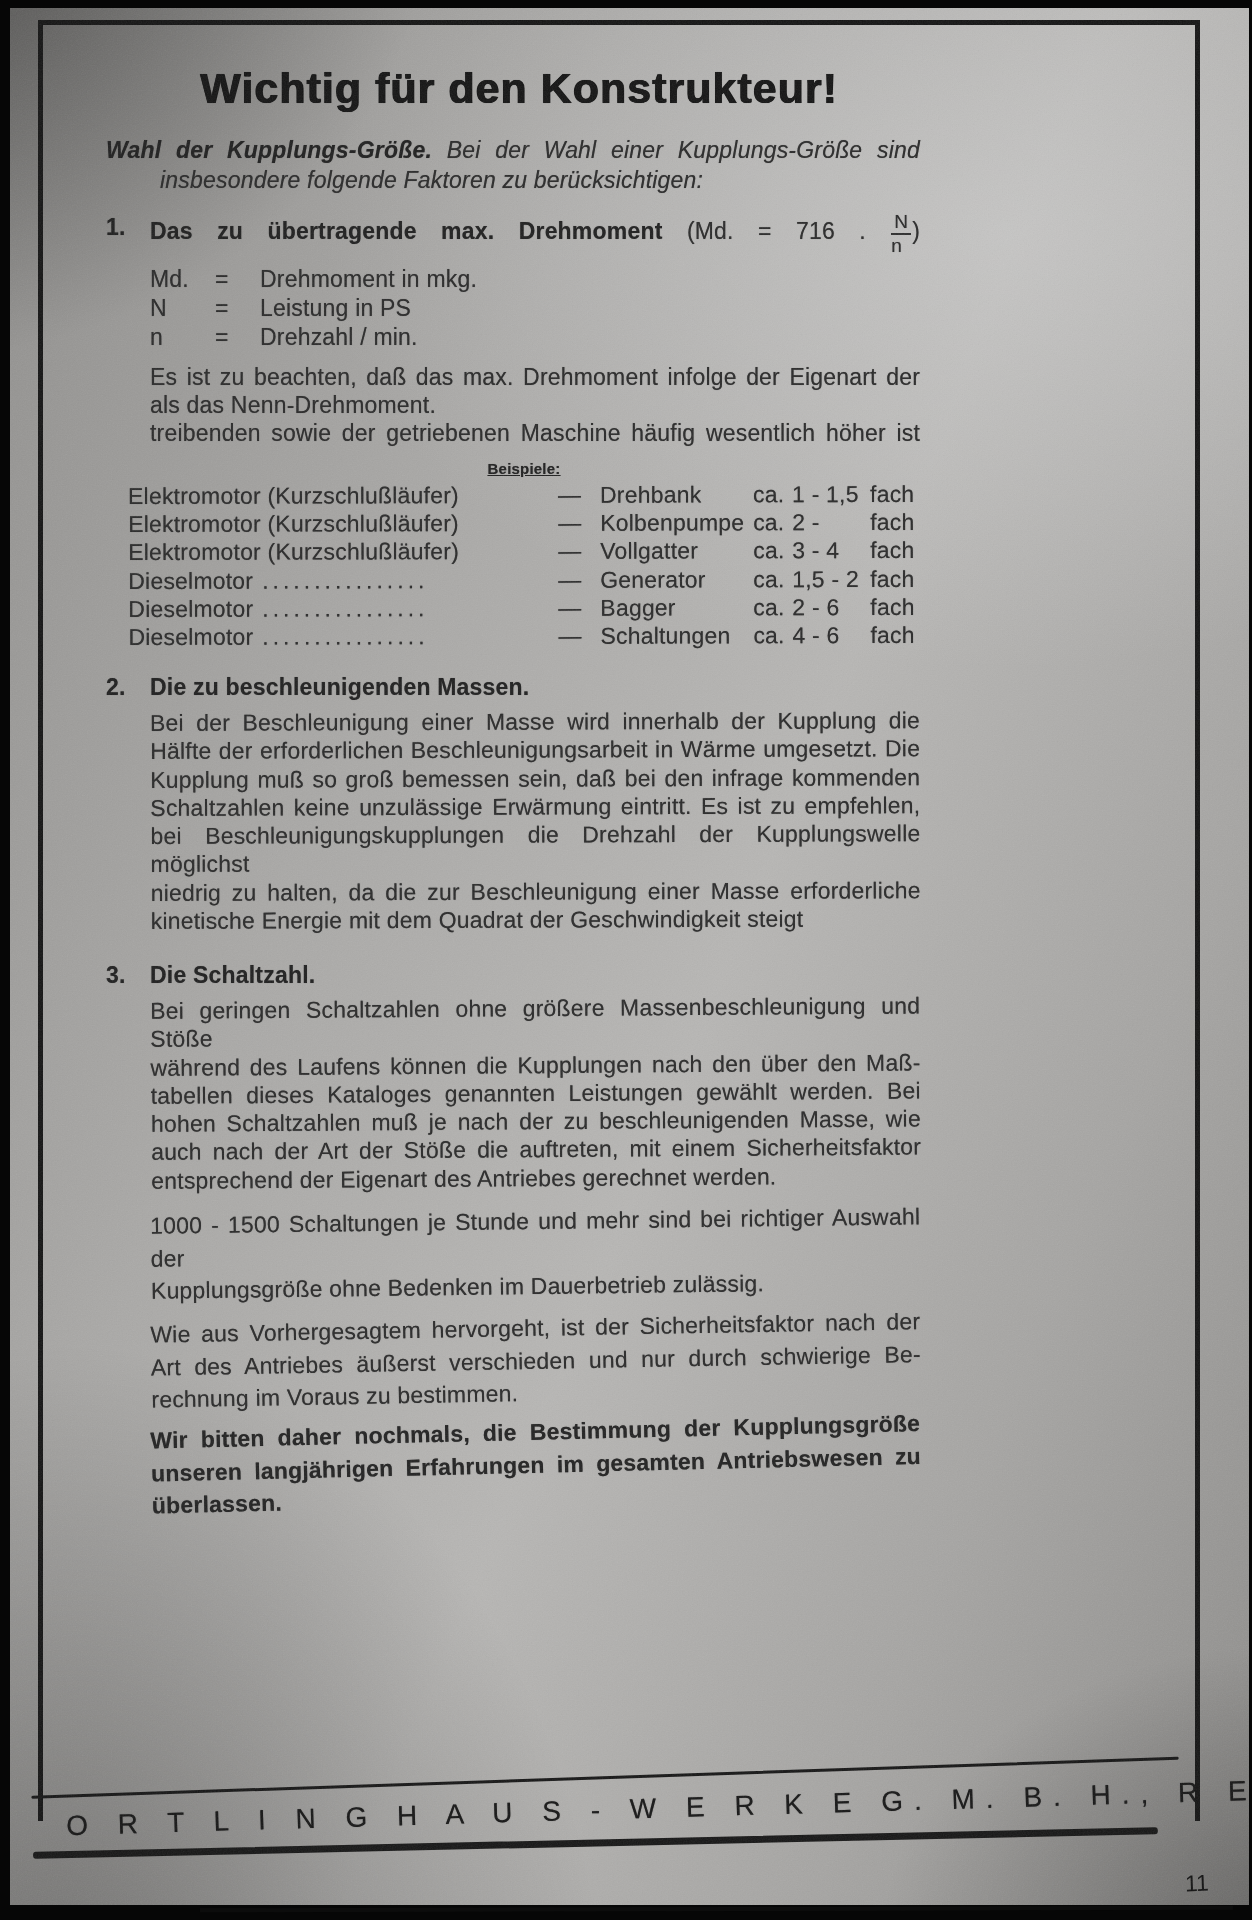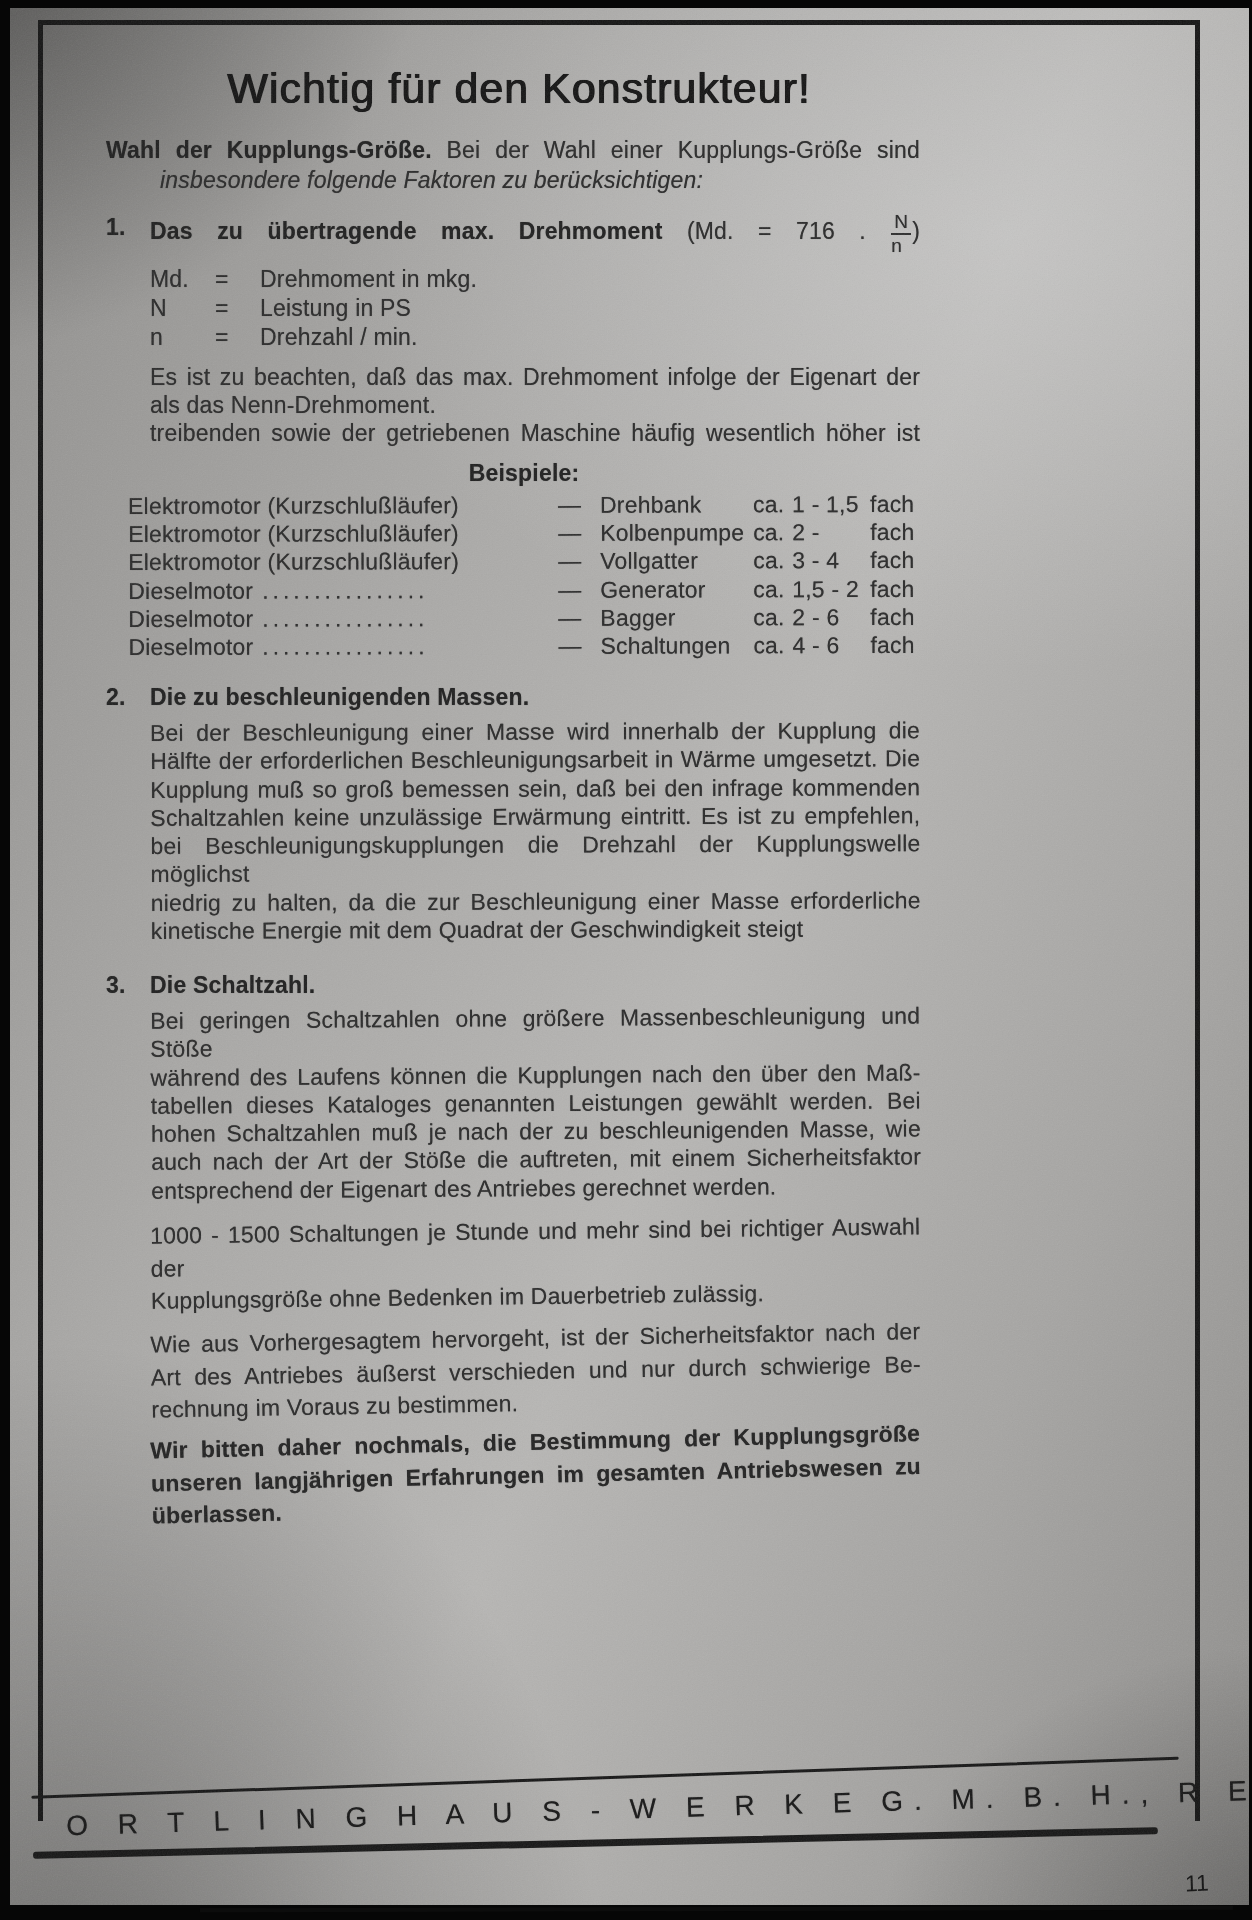--- a/index.html
+++ b/index.html
@@ -20,42 +20,42 @@
   .frame {
     position:absolute; left:28px; top:12px; width:1152px; height:1796px;
     border:5px solid #141414; border-bottom:none; z-index:1;
   }
   .content {
     position:absolute; left:118px; top:56px; width:792px; z-index:2;
     font-size:23px; color:#2a2a2a; letter-spacing:0.2px;
     text-shadow:0 0 0.7px rgba(25,25,25,0.55);
   }
   .title {
-    font-size:43px; font-weight:400; color:#141414; text-align:center;
+    font-size:43px; font-weight:700; color:#141414; text-align:center;
     letter-spacing:1px; margin:0 0 22px -10px;
     text-shadow:0.7px 0 0 #141414, -0.4px 0 0 #141414, 0 0 1px rgba(0,0,0,0.4);
   }
   .bold { font-weight:700; color:#1f1f1f; }
   .jline { text-align:justify; text-align-last:justify; }
   .left { text-align:left; text-align-last:left; }
   .bl { line-height:28.3px; margin-left:22px; }
   .wide { line-height:32.5px; }
-  .intro-l1 { margin-left:-22px; line-height:30px; }
+  .intro-l1 { margin-left:-22px; line-height:30px;font-style:italic; }
   .intro-l2 { margin-left:32px; line-height:30px;font-style:italic; }
   .rel { position:relative; }
   .num { position:absolute; left:-44px; font-weight:700; color:#1f1f1f; }
   .item-head { margin-left:22px; line-height:30px; }
   .item1-head { margin-top:17px; }
   .frac { display:inline-block; vertical-align:-13px; text-align:center; line-height:1.05; font-size:19px; margin:0 1px; }
   .fnum { display:block; border-bottom:2px solid #2e2e2e; padding:0 3px 1px; }
   .fden { display:block; padding-top:1px; }
   .defs { margin-top:9px; margin-left:22px; }
   .def-row { display:grid; grid-template-columns:65px 45px auto; line-height:29px; }
   .note { margin-top:11px; }
-  .bsp { margin-top:12px; text-align:center; font-weight:700; color:#1f1f1f; font-size:23px; }
+  .bsp { margin-top:12px; text-align:center; font-weight:700; color:#1f1f1f; font-size:15px;text-decoration:underline; }
   .extable { margin-top:5px; transform:rotate(-0.15deg); transform-origin:left top; }
   .ex-row { display:grid; grid-template-columns:430px 42px 153px 39px 78px auto; line-height:28.2px; }
   .dots { letter-spacing:4px; margin-left:9px; }
   .item2-head { margin-top:21px; }
   .item2-body { margin-top:7px; transform:rotate(-0.2deg); transform-origin:left top; }
   .item3-head { margin-top:25px; }
   .item3-body { margin-top:7px; transform:rotate(-0.4deg); transform-origin:left top; }
   .p2 { margin-top:15px; transform:rotate(-0.7deg); transform-origin:left top; }
   .p3 { margin-top:11px; transform:rotate(-1.0deg); transform-origin:left top; }
   .p4 { margin-top:9px; transform:rotate(-1.3deg); transform-origin:left top; }

